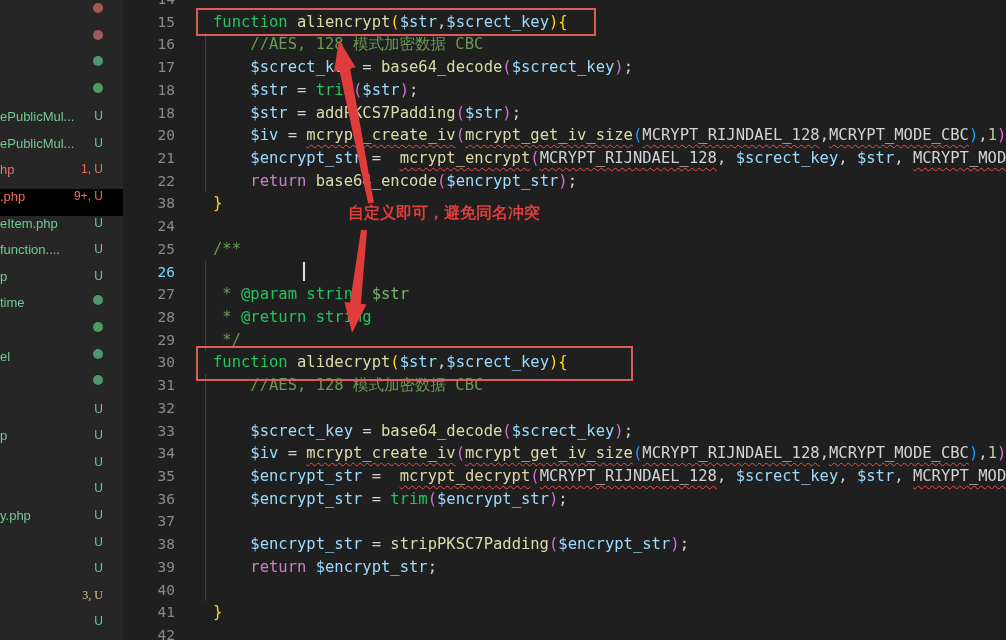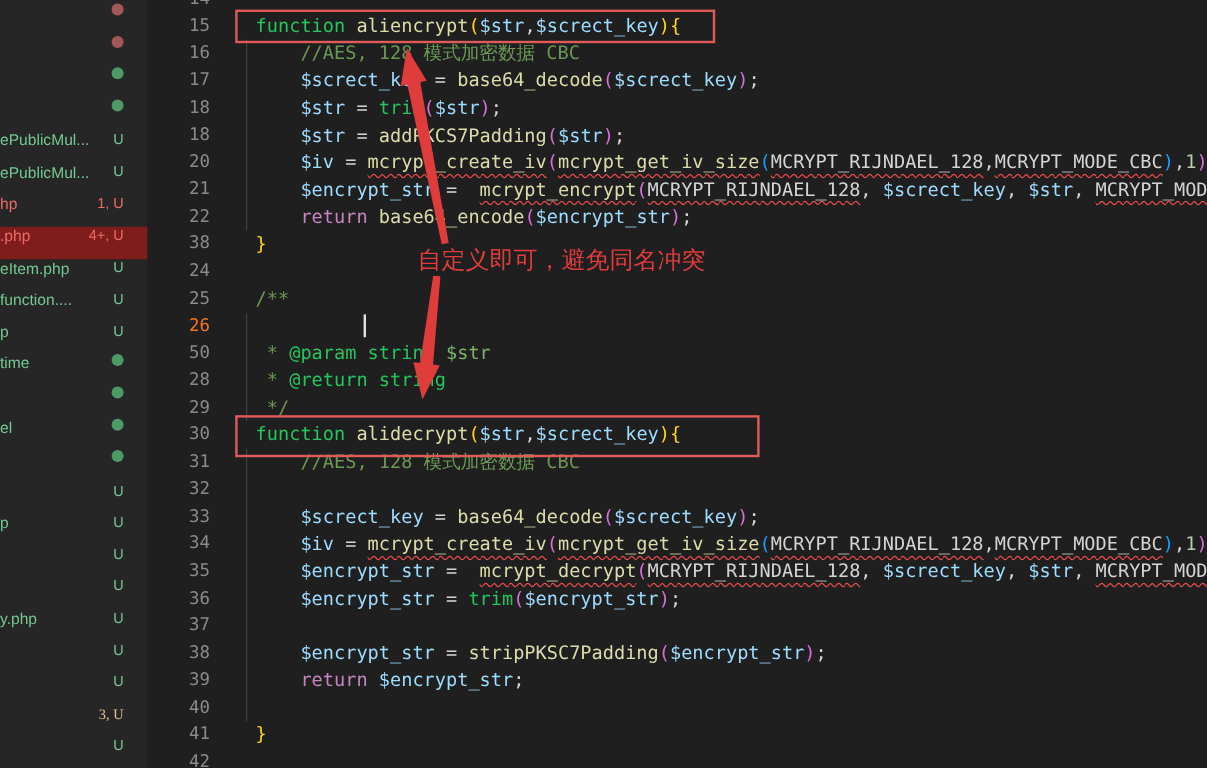--- a/index.html
+++ b/index.html
@@ -5,36 +5,36 @@
   * { margin:0; padding:0; box-sizing:border-box; }
   html,body { width:1006px; height:640px; overflow:hidden; background:#1e1e1e;
               font-family:"Liberation Sans", sans-serif; }
   #stage { position:relative; width:1006px; height:640px; overflow:hidden; }
 
   
   #sidebar { position:absolute; left:0; top:0; width:123px; height:640px;
              background:#262627; padding-top:3px; }
   .srow { position:relative; height:26.58px; display:flex; 
           font-size:13px; padding-right:20px; }
-  .srow.selected { background:#7f1d1d; }
+  .srow.selected { background:#000000; }
   .srow .lbl { white-space:nowrap; overflow:hidden; flex:1 1 auto; }
   .srow .badge { font-size:12px; margin-left:4px; flex:0 0 auto; }
   .srow .dot { width:10px; height:10px; border-radius:50%; flex:0 0 auto; }
   .c-green { color:#73c991; } .c-red { color:#ef6b66; } .c-yellow { color:#e2c08d;font-family:Liberation Serif, serif; }
   .dot-red { background:#a35757; } .dot-green { background:#4e9a66; }
 
   
   #editor { position:absolute; left:123px; top:0; width:883px; height:640px;
             background:#1f1f1f; overflow:hidden; }
   #lines { position:absolute; left:0; top:-12.1px; width:900px; }
   .line { height:22.72px; display:flex; white-space:pre;
           font-family:"DejaVu Sans Mono", monospace; font-size:15.5px; }
   .ln { width:52px; text-align:right; color:#8a8a8a; font-size:14.5px;
         line-height:22.72px; flex:0 0 auto; }
-  .ln.cur { color:#f97316; }
+  .ln.cur { color:#7dd3fc; }
   .code { padding-left:38px; line-height:22.72px; flex:0 0 auto; }
   .guide { position:absolute; left:82px; width:1px; background:#404040; }
 
   .tk-kw   { color:#22c55e; }
   .tk-fn   { color:#dcdcaa; }
   .tk-var  { color:#9cdcfe; }
   .tk-ctrl { color:#c586c0;text-align:right; }
   .tk-com  { color:#6a9955; }
   .tk-num  { color:#b5cea8; }
   .tk-const{ color:#d4d4d4; }
@@ -44,22 +44,22 @@
   .tk-p3   { color:#179fff; }
   .tk-docvar { color:#7cb46b; }
   .squig { text-decoration:underline wavy #f14c4c 1px; text-underline-offset:4px;
            text-decoration-skip-ink:none; }
 
   #cursor { position:absolute; width:2px; background:#e0e0e0; }
 
   
   #overlay { position:absolute; left:0; top:0; width:1006px; height:640px;
              pointer-events:none; }
-  #note { position:absolute; font-size:20px; white-space:nowrap;
-          font-family:"DejaVu Sans", sans-serif; }
+  #note { position:absolute; font-size:16px; white-space:nowrap;
+          font-family:"DejaVu Sans", sans-serif;font-weight:bold; }
 </style>
 </head>
 <body>
 
 <div id="stage">
 
   <div id="sidebar">
       <div class="srow">
         <span class="lbl c-green"></span>
         <span class="dot dot-red"></span>
@@ -83,21 +83,21 @@
       <div class="srow">
         <span class="lbl c-green">ePublicMul...</span>
         <span class="badge c-green">U</span>
       </div>
       <div class="srow">
         <span class="lbl c-red">hp</span>
         <span class="badge c-red">1, U</span>
       </div>
       <div class="srow selected">
         <span class="lbl c-red">.php</span>
-        <span class="badge c-red">4+, U</span>
+        <span class="badge c-red">9+, U</span>
       </div>
       <div class="srow">
         <span class="lbl c-green">eItem.php</span>
         <span class="badge c-green">U</span>
       </div>
       <div class="srow">
         <span class="lbl c-green">function....</span>
         <span class="badge c-green">U</span>
       </div>
       <div class="srow">
@@ -171,21 +171,21 @@
         <div class="line"><span class="ln">17</span><span class="code"><span class="tk-punc">    </span><span class="tk-var">$screct_key</span><span class="tk-punc"> = </span><span class="tk-fn">base64_decode</span><span class="tk-p2">(</span><span class="tk-var">$screct_key</span><span class="tk-p2">)</span><span class="tk-punc">;</span></span></div>
         <div class="line"><span class="ln">18</span><span class="code"><span class="tk-punc">    </span><span class="tk-var">$str</span><span class="tk-punc"> = </span><span class="tk-kw">trim</span><span class="tk-p2">(</span><span class="tk-var">$str</span><span class="tk-p2">)</span><span class="tk-punc">;</span></span></div>
         <div class="line"><span class="ln">18</span><span class="code"><span class="tk-punc">    </span><span class="tk-var">$str</span><span class="tk-punc"> = </span><span class="tk-fn">addPKCS7Padding</span><span class="tk-p2">(</span><span class="tk-var">$str</span><span class="tk-p2">)</span><span class="tk-punc">;</span></span></div>
         <div class="line"><span class="ln">20</span><span class="code"><span class="tk-punc">    </span><span class="tk-var">$iv</span><span class="tk-punc"> = </span><span class="tk-fn squig">mcrypt_create_iv</span><span class="tk-p2">(</span><span class="tk-fn squig">mcrypt_get_iv_size</span><span class="tk-p3">(</span><span class="tk-const squig">MCRYPT_RIJNDAEL_128</span><span class="tk-punc">,</span><span class="tk-const squig">MCRYPT_MODE_CBC</span><span class="tk-p3">)</span><span class="tk-punc">,</span><span class="tk-num">1</span><span class="tk-p2">)</span></span></div>
         <div class="line"><span class="ln">21</span><span class="code"><span class="tk-punc">    </span><span class="tk-var">$encrypt_str</span><span class="tk-punc"> =  </span><span class="tk-fn squig">mcrypt_encrypt</span><span class="tk-p2">(</span><span class="tk-const squig">MCRYPT_RIJNDAEL_128</span><span class="tk-punc">, </span><span class="tk-var">$screct_key</span><span class="tk-punc">, </span><span class="tk-var">$str</span><span class="tk-punc">, </span><span class="tk-const squig">MCRYPT_MODE_CBC);</span></span></div>
         <div class="line"><span class="ln">22</span><span class="code"><span class="tk-punc">    </span><span class="tk-ctrl">return</span><span class="tk-punc"> </span><span class="tk-fn">base64_encode</span><span class="tk-p2">(</span><span class="tk-var">$encrypt_str</span><span class="tk-p2">)</span><span class="tk-punc">;</span></span></div>
         <div class="line"><span class="ln">38</span><span class="code"><span class="tk-p1">}</span></span></div>
         <div class="line"><span class="ln">24</span><span class="code"></span></div>
         <div class="line"><span class="ln">25</span><span class="code"><span class="tk-com">/**</span></span></div>
         <div class="line"><span class="ln cur">26</span></div>
-        <div class="line"><span class="ln">50</span><span class="code"><span class="tk-com"> * </span><span class="tk-kw">@param</span><span class="tk-com"> </span><span class="tk-kw">string</span><span class="tk-com"> </span><span class="tk-docvar">$str</span></span></div>
+        <div class="line"><span class="ln">27</span><span class="code"><span class="tk-com"> * </span><span class="tk-kw">@param</span><span class="tk-com"> </span><span class="tk-kw">string</span><span class="tk-com"> </span><span class="tk-docvar">$str</span></span></div>
         <div class="line"><span class="ln">28</span><span class="code"><span class="tk-com"> * </span><span class="tk-kw">@return</span><span class="tk-com"> </span><span class="tk-kw">string</span></span></div>
         <div class="line"><span class="ln">29</span><span class="code"><span class="tk-com"> */</span></span></div>
         <div class="line"><span class="ln">30</span><span class="code"><span class="tk-kw">function </span><span class="tk-fn">alidecrypt</span><span class="tk-p1">(</span><span class="tk-var">$str</span><span class="tk-punc">,</span><span class="tk-var">$screct_key</span><span class="tk-p1">)</span><span class="tk-p1">{</span></span></div>
         <div class="line"><span class="ln">31</span><span class="code"><span class="tk-com">    //AES, 128 模式加密数据 CBC</span></span></div>
         <div class="line"><span class="ln">32</span></div>
         <div class="line"><span class="ln">33</span><span class="code"><span class="tk-punc">    </span><span class="tk-var">$screct_key</span><span class="tk-punc"> = </span><span class="tk-fn">base64_decode</span><span class="tk-p2">(</span><span class="tk-var">$screct_key</span><span class="tk-p2">)</span><span class="tk-punc">;</span></span></div>
         <div class="line"><span class="ln">34</span><span class="code"><span class="tk-punc">    </span><span class="tk-var">$iv</span><span class="tk-punc"> = </span><span class="tk-fn squig">mcrypt_create_iv</span><span class="tk-p2">(</span><span class="tk-fn squig">mcrypt_get_iv_size</span><span class="tk-p3">(</span><span class="tk-const squig">MCRYPT_RIJNDAEL_128</span><span class="tk-punc">,</span><span class="tk-const squig">MCRYPT_MODE_CBC</span><span class="tk-p3">)</span><span class="tk-punc">,</span><span class="tk-num">1</span><span class="tk-p2">)</span></span></div>
         <div class="line"><span class="ln">35</span><span class="code"><span class="tk-punc">    </span><span class="tk-var">$encrypt_str</span><span class="tk-punc"> =  </span><span class="tk-fn squig">mcrypt_decrypt</span><span class="tk-p2">(</span><span class="tk-const squig">MCRYPT_RIJNDAEL_128</span><span class="tk-punc">, </span><span class="tk-var">$screct_key</span><span class="tk-punc">, </span><span class="tk-var">$str</span><span class="tk-punc">, </span><span class="tk-const squig">MCRYPT_MODE_CBC);</span></span></div>
         <div class="line"><span class="ln">36</span><span class="code"><span class="tk-punc">    </span><span class="tk-var">$encrypt_str</span><span class="tk-punc"> = </span><span class="tk-kw">trim</span><span class="tk-p2">(</span><span class="tk-var">$encrypt_str</span><span class="tk-p2">)</span><span class="tk-punc">;</span></span></div>
         <div class="line"><span class="ln">37</span><span class="code"></span></div>

